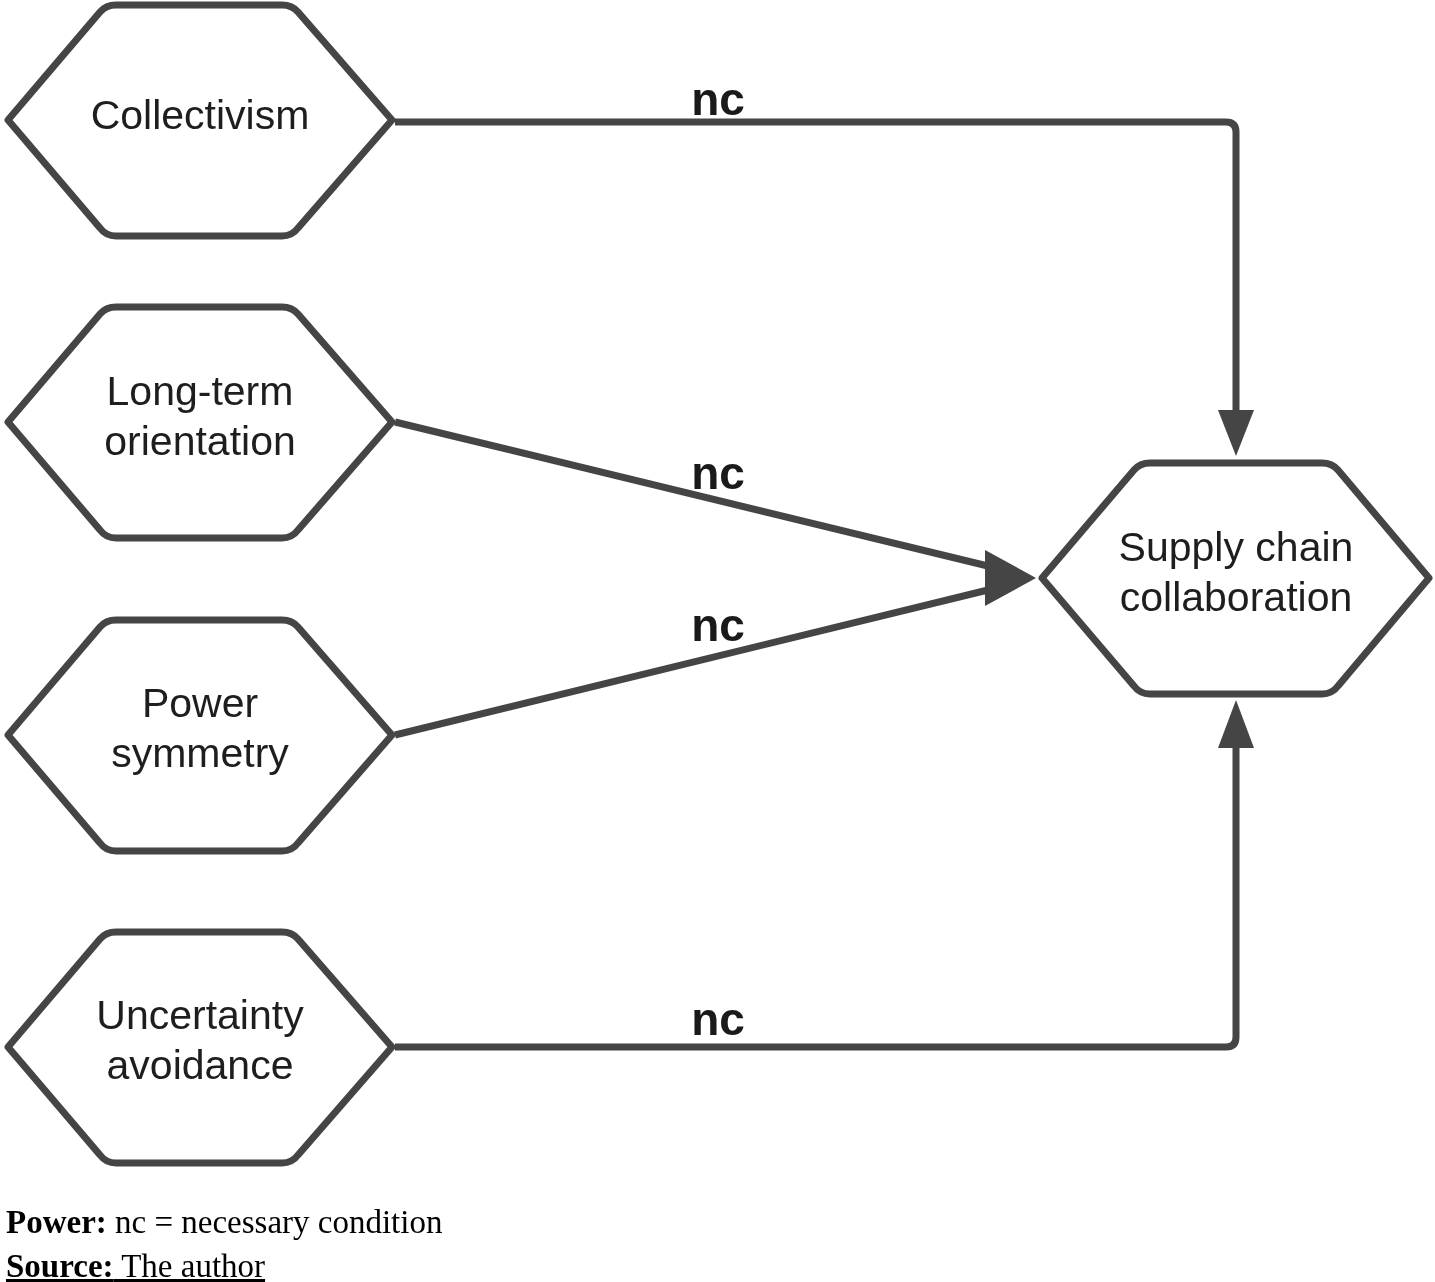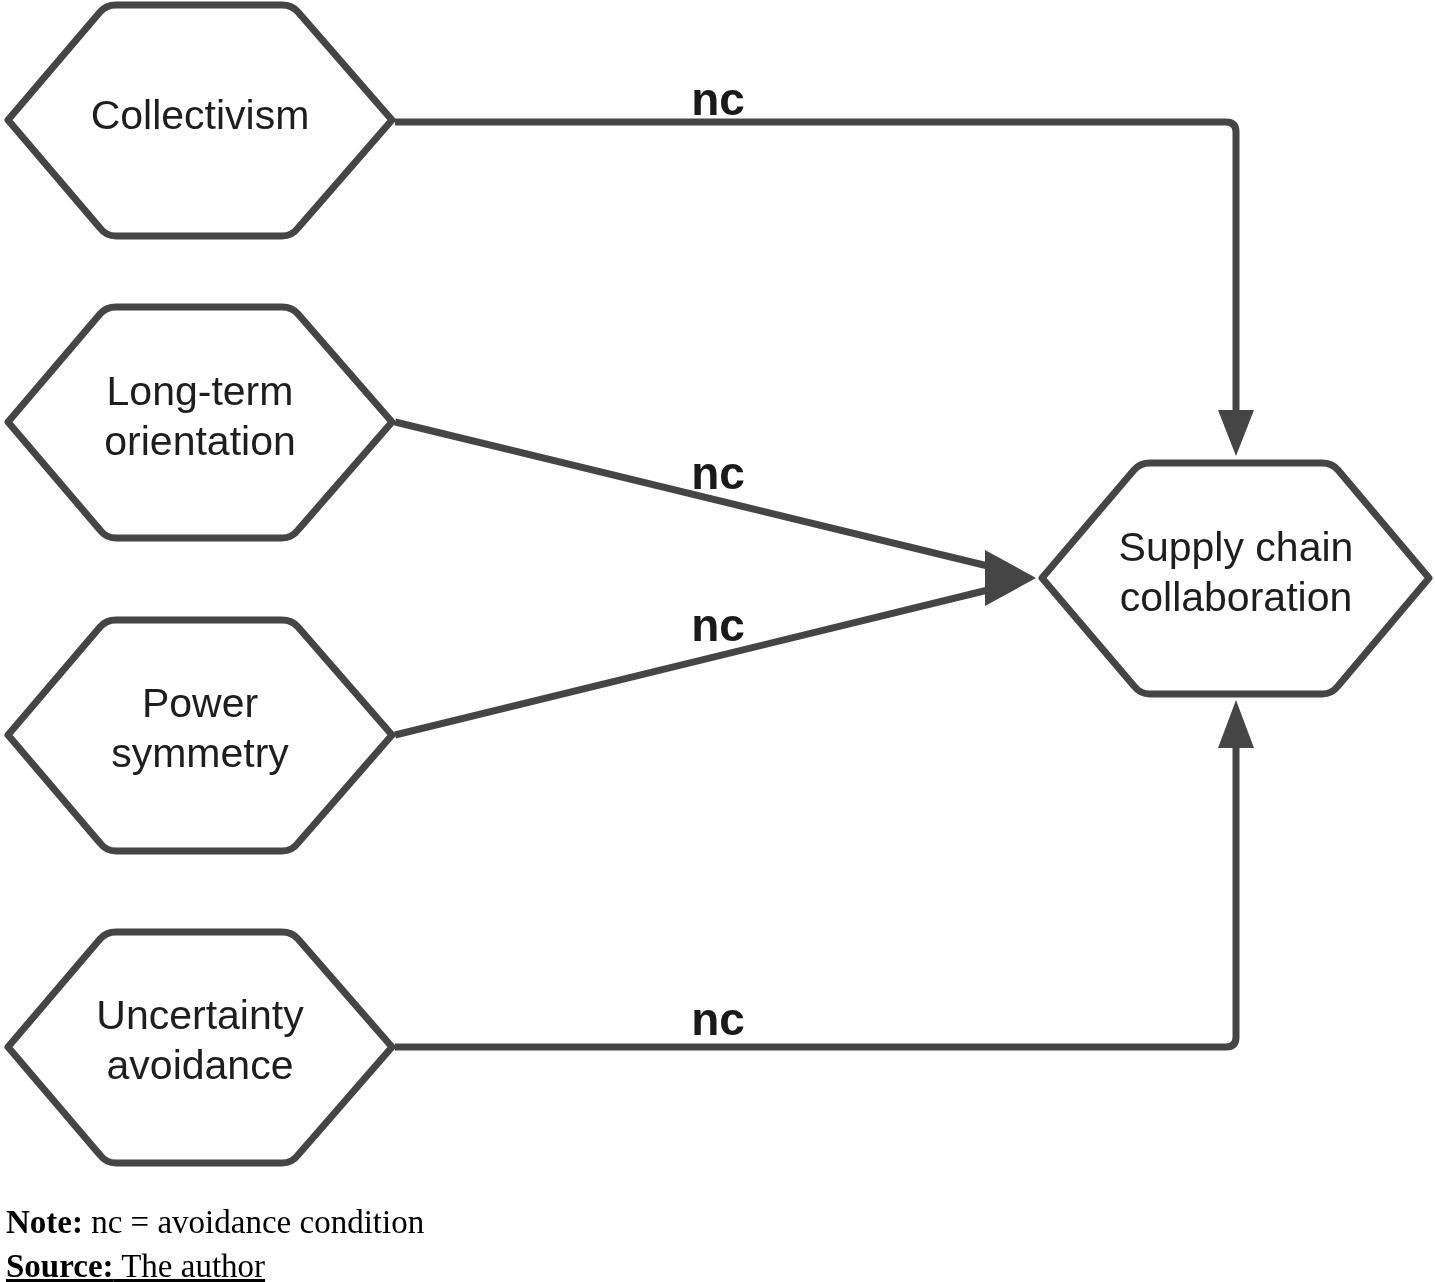--- a/index.html
+++ b/index.html
@@ -74,17 +74,17 @@
 
     <g>
       <path class="node-shape" d="M1042,578 L1134,470 Q1140,463 1150,463 L1322,463 Q1332,463 1338,470 L1429,578 L1338,686 Q1332,694 1322,694 L1150,694 Q1140,694 1134,686 Z"></path>
       <text class="node-label" x="1236" y="561">Supply chain</text>
       <text class="node-label" x="1236" y="611">collaboration</text>
     </g>
   </g>
 </svg>
 
 <div class="footnote" id="note">
-  <b>Note:</b><span style="white-space: pre;"> nc = avoidance condition</span>
+  <b>Power:</b><span style="white-space: pre;"> nc = necessary condition</span>
 </div>
 <div class="footnote" id="source">
   <b>Source:</b><span style="white-space: pre;"> The author</span>
 </div>
 
 </body></html>

